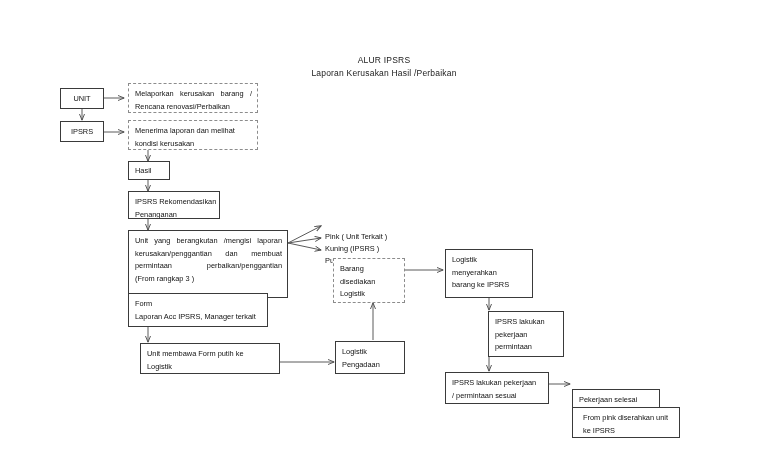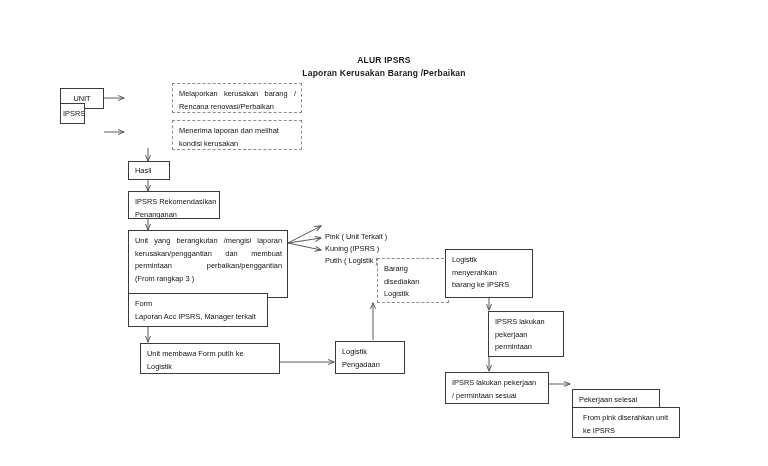--- a/index.html
+++ b/index.html
@@ -18,21 +18,21 @@
     height: 466px;
     background: #ffffff;
     overflow: hidden;
   }
   .title-block {
     position: absolute;
     left: 0;
     top: 54px;
     width: 768px;
     text-align: center;
-    font-weight: bold;
+    font-weight: normal;
     font-size: 8.5px;
     line-height: 13px;
     letter-spacing: 0.2px;
   }
   .title-line1 { display: block; }
   .title-line2 { display: block; }
 
   .node {
     position: absolute;
     box-sizing: border-box;
@@ -41,21 +41,20 @@
     line-height: 12.5px;
     color: #111111;
     padding: 4px 5px 3px 6px;
     overflow: hidden;
   }
   .node.solid {
     border: 1px solid #3a3a3a;
   }
   .node.dashed {
     border: 1px dashed #8c8c8c;
-    margin-left: 44px;
   }
   .node.center {
     text-align: center;
     padding-left: 2px;
     padding-right: 2px;
   }
   .node.vcenter {
     display: flex;
     flex-direction: column;
     justify-content: center;
@@ -88,21 +87,21 @@
     pointer-events: none;
   }
 </style>
 </head>
 <body>
 
 <div id="canvas">
 
   <div class="title-block">
     <span class="title-line1">ALUR IPSRS</span>
-    <span class="title-line2">Laporan Kerusakan Barang /Perbaikan</span>
+    <span class="title-line2">Laporan Kerusakan Hasil /Perbaikan</span>
   </div>
 
   <svg class="wires" viewBox="0 0 768 466">
     <defs>
       <marker id="ah" markerWidth="7" markerHeight="7" refX="6.2" refY="2.6" orient="auto" markerUnits="strokeWidth">
         <path d="M0,0 L6.4,2.6 L0,5.2" fill="none" stroke="#4a4a4a" stroke-width="0.9"></path>
       </marker>
     </defs>
     <g stroke="#5a5a5a" stroke-width="1" fill="none" marker-end="url(#ah)">
 
@@ -139,21 +138,21 @@
       <path d="M549,384 L570,384"></path>
 
       <path d="M597,394 L597,406"></path>
     </g>
   </svg>
 
   <div class="node solid center vcenter" style="left:60px; top:88px; width:44px; height:21px;">
     <span class="ln">UNIT</span>
   </div>
 
-  <div class="node solid center vcenter" style="left:60px; top:103px; width:25px; height:21px;">
+  <div class="node solid center vcenter" style="left:60px; top:121px; width:44px; height:21px;">
     <span class="ln">IPSRS</span>
   </div>
 
   <div class="node dashed justify" style="left:128px; top:83px; width:130px; height:30px;">
     <span class="ln">Melaporkan kerusakan barang /</span>
     <span class="ln last">Rencana renovasi/Perbaikan</span>
   </div>
 
   <div class="node dashed" style="left:128px; top:120px; width:130px; height:30px;">
     <span class="ln">Menerima laporan dan melihat</span>

